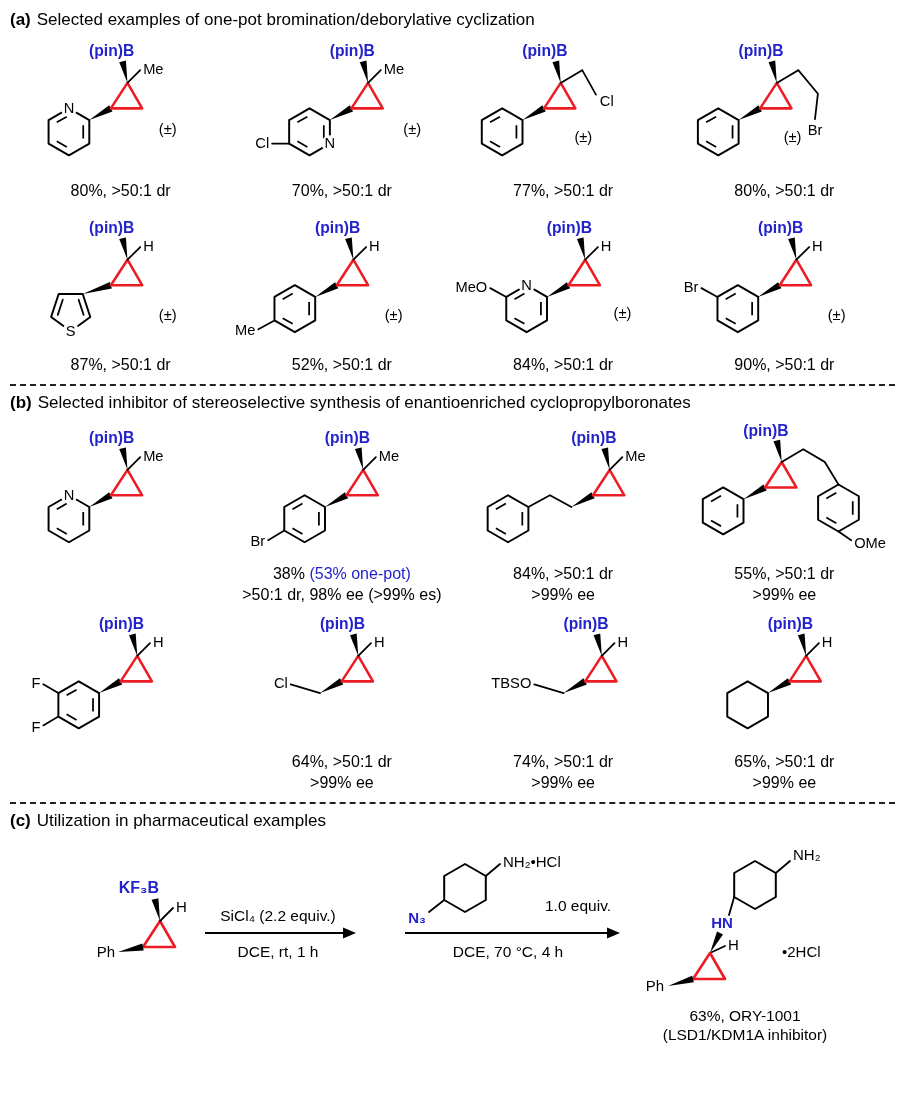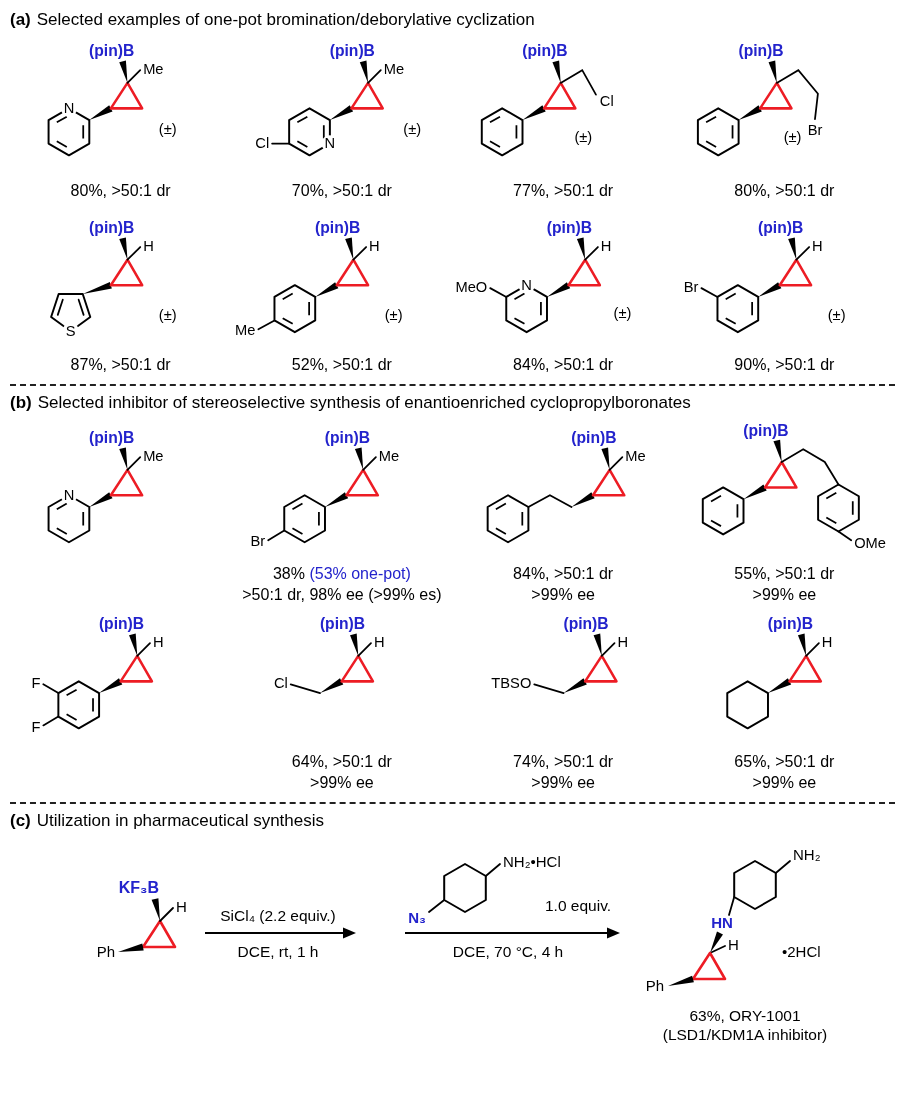--- a/index.html
+++ b/index.html
@@ -325,21 +325,21 @@
         <div>65%, &gt;50:1 dr</div>
         <div>&gt;99% ee</div>
       </div>
     </div>
   </div>
 
   <div class="divider"></div>
 
   
   <div class="sec-header">
-    <span class="sec-label">(c)</span><span>Utilization in pharmaceutical synthesis</span>
+    <span class="sec-label">(c)</span><span>Utilization in pharmaceutical examples</span>
   </div>
 
   <svg viewBox="0 0 885 212" width="885">
 
     <g>
       <path class="cp" d="M150,88 L133,114 L165,114 Z"></path>
       <polygon class="wedge" points="150,88 148.4,65.2 141.6,66.8"></polygon>
       <path class="bond" d="M150,88 L163,75"></path>
       <polygon class="wedge" points="108,119 133.7,117.4 132.3,110.6"></polygon>
       <text class="tB" x="149" y="60" text-anchor="end">KF₃B</text>

